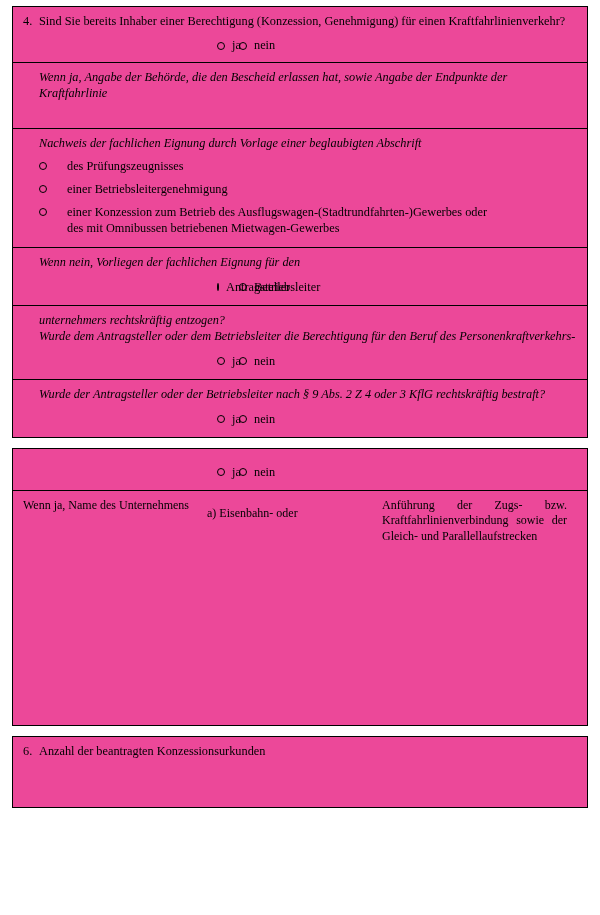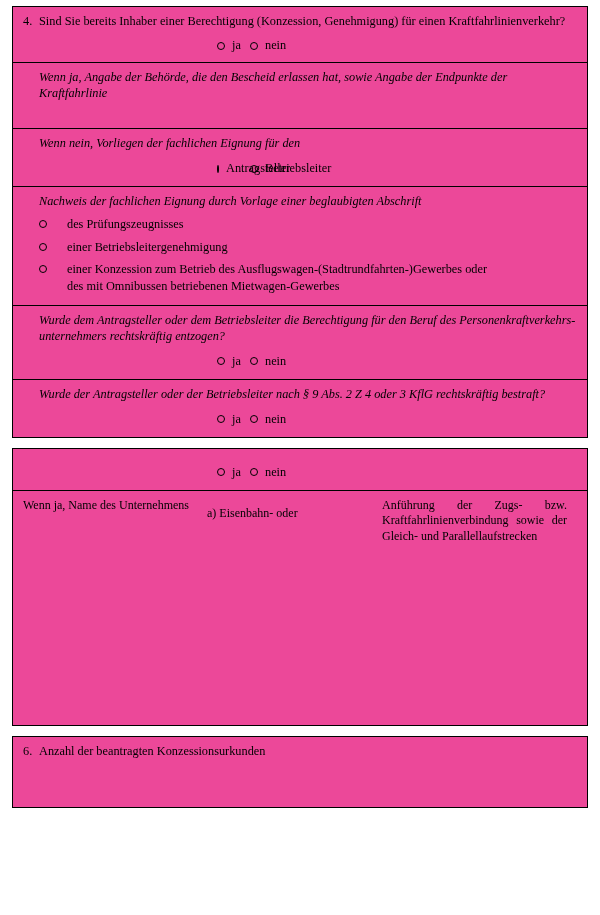--- a/index.html
+++ b/index.html
@@ -46,21 +46,20 @@
   }
   .q-indent {
     padding-left: 16px;
   }
   .radio-row {
     display: flex;
     margin-top: 9px;
     margin-bottom: 2px;
     padding-left: 16px;
     font-size: 12.3px;
-    gap: 11px;
   }
   .radio-opt {
     display: flex;
     align-items: center;
   }
   .radio-opt .o {
     display: inline-block;
     width: 8px;
     height: 8px;
     border: 1.1px solid #000;
@@ -136,38 +135,20 @@
             <span>nein</span>
           </div>
         </div>
       </div>
     </div>
 
     <div class="block divider" style="padding-bottom:26px;">
       <div class="text-line q-indent">Wenn ja, Angabe der Behörde, die den Bescheid erlassen hat, sowie Angabe der Endpunkte der Kraftfahrlinie</div>
     </div>
 
-    <div class="block divider" style="padding-bottom:8px;">
-      <div class="text-line q-indent">Wenn nein, Vorliegen der fachlichen Eignung für den</div>
-      <div class="radio-row two">
-        <div>
-          <div class="radio-opt pos-ja">
-            <span class="o"></span>
-            <span>Antragsteller</span>
-          </div>
-        </div>
-        <div>
-          <div class="radio-opt pos-nein">
-            <span class="o"></span>
-            <span>Betriebsleiter</span>
-          </div>
-        </div>
-      </div>
-    </div>
-
     <div class="block divider" style="padding-bottom:4px;">
       <div class="text-line q-indent">Nachweis der fachlichen Eignung durch Vorlage einer beglaubigten Abschrift</div>
       <div class="bullet-list q-indent">
         <div class="bullet-item">
           <span class="o"></span>
           <span class="btxt">des Prüfungszeugnisses</span>
         </div>
         <div class="bullet-item">
           <span class="o"></span>
           <span class="btxt">einer Betriebsleitergenehmigung</span>
@@ -176,22 +157,40 @@
           <span class="o"></span>
           <span class="btxt">
             <span class="l2">einer Konzession zum Betrieb des Ausflugswagen-(Stadtrundfahrten-)Gewerbes oder</span>
             <span class="l2">des mit Omnibussen betriebenen Mietwagen-Gewerbes</span>
           </span>
         </div>
       </div>
     </div>
 
     <div class="block divider" style="padding-bottom:8px;">
+      <div class="text-line q-indent">Wenn nein, Vorliegen der fachlichen Eignung für den</div>
+      <div class="radio-row two">
+        <div>
+          <div class="radio-opt pos-ja">
+            <span class="o"></span>
+            <span>Antragsteller</span>
+          </div>
+        </div>
+        <div>
+          <div class="radio-opt pos-nein">
+            <span class="o"></span>
+            <span>Betriebsleiter</span>
+          </div>
+        </div>
+      </div>
+    </div>
+
+    <div class="block divider" style="padding-bottom:8px;">
+      <div class="text-line q-indent">unternehmers rechtskräftig entzogen?</div>
       <div class="text-line q-indent">Wurde dem Antragsteller oder dem Betriebsleiter die Berechtigung für den Beruf des Personenkraftverkehrs-</div>
-      <div class="text-line q-indent">unternehmers rechtskräftig entzogen?</div>
       <div class="radio-row two">
         <div>
           <div class="radio-opt pos-ja">
             <span class="o"></span>
             <span>ja</span>
           </div>
         </div>
         <div>
           <div class="radio-opt pos-nein">
             <span class="o"></span>

